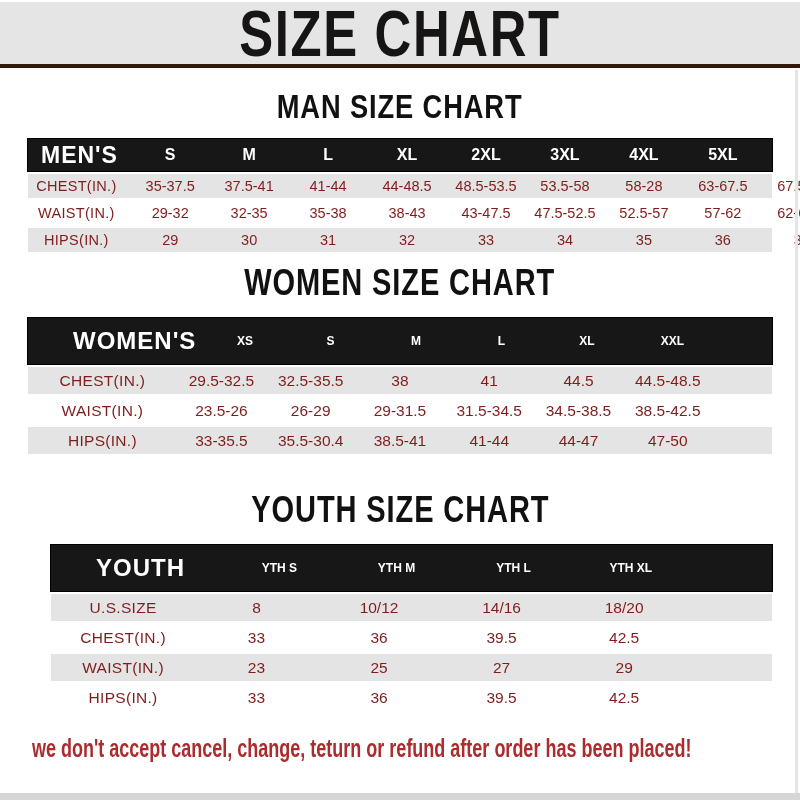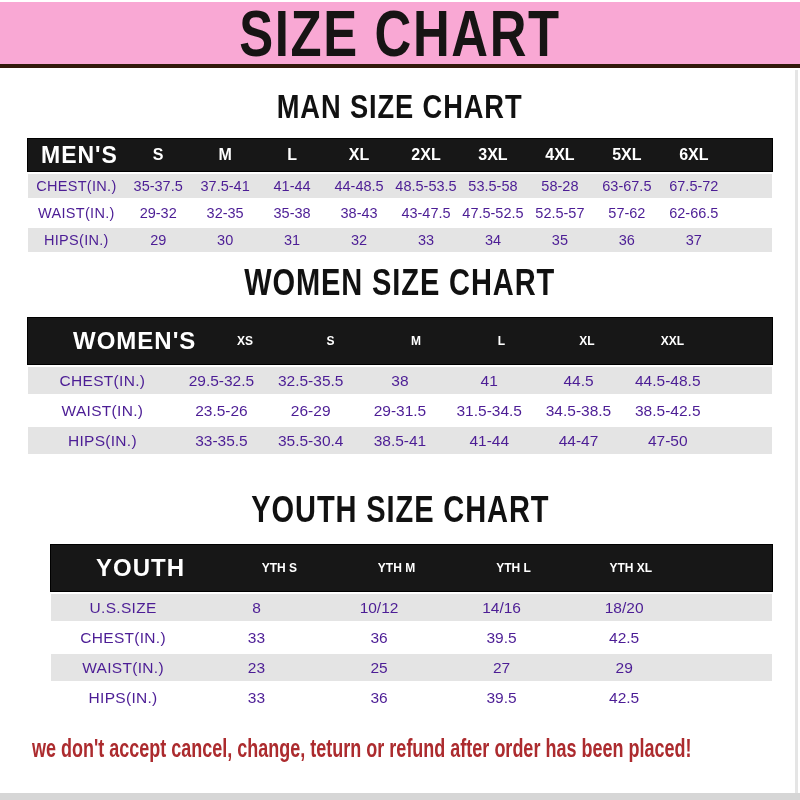--- a/index.html
+++ b/index.html
@@ -3,21 +3,21 @@
 <meta charset="utf-8">
 <style>
   html,body { margin:0; padding:0; background:#ffffff; }
   .page {
     position:relative; width:800px; height:800px; overflow:hidden;
     background:#ffffff; font-family:"Liberation Sans", sans-serif;
   }
 
   
   .banner {
-    margin-top:2px; height:62px; background:#f9a8d4;
+    margin-top:2px; height:62px; background:#e5e5e5;
     border-bottom:4px solid #33180a;
     display:flex; align-items:center; justify-content:center;
   }
   .banner-title {
     display:inline-block; font-size:62px; font-weight:800; color:#171414;
     letter-spacing:2px; transform:scale(0.82,1.05); white-space:nowrap;
   }
 
   
   .section-heading { text-align:center; color:#111; margin:0; }
@@ -25,39 +25,39 @@
     display:inline-block; font-weight:800; letter-spacing:1px;
     transform:scale(0.88,1.1); white-space:nowrap;
   }
   .sec-0 .section-heading { margin:24px 0 17px; font-size:31px; line-height:30px; }
   .sec-1 .section-heading { margin:14px 0 19px; font-size:33px; line-height:33px; }
   .sec-2 .section-heading { margin:39px 16px 19px; font-size:33px; line-height:33px; }
 
   
   .table { width:744px; margin:0 auto; }
   .row { display:grid; align-items:center; margin-bottom:3px; }
-  .sec-0 .row { grid-template-columns:13% repeat(9,9%) 1fr; }
+  .sec-0 .row { grid-template-columns:13% repeat(9,9%) 1fr;gap:12px; }
   .sec-1 .row { grid-template-columns:20% repeat(6,12%) 1fr; }
   .sec-2 .row { grid-template-columns:20% repeat(4,17%) 1fr;margin-left:23px; }
 
   .row.head { background:#171717; color:#ffffff; box-shadow:0 0 0 1px #000; }
   .sec-0 .row.head { height:32px; }
   .sec-1 .row.head, .sec-2 .row.head { height:46px;padding-left:32px; }
 
   .cell { text-align:center; white-space:nowrap; overflow:visible; }
   .head-label {
     text-align:left; padding-left:13px; font-weight:800; letter-spacing:1px;
   }
   .sec-0 .head-label { font-size:23px; }
   .sec-1 .head-label, .sec-2 .head-label { font-size:24px; }
   .row.head .col { font-weight:700; }
   .sec-0 .row.head .col { font-size:16px; }
   .sec-1 .row.head .col, .sec-2 .row.head .col { font-size:12px; }
 
-  .row.data { color:#4c1d95; }
+  .row.data { color:#7f1d1d; }
   .sec-0 .row.data { height:24px; font-size:14.5px; }
   .sec-1 .row.data, .sec-2 .row.data { height:27px; font-size:15.5px; }
   .table .row.data:nth-child(even) { background:#E4E4E4; }
   .row.data .label { letter-spacing:0.3px; }
 
   
   .footer { margin-top:19px; padding-left:32px; }
   .footer p { margin:0; line-height:35px; }
   .footer .cond {
     display:inline-block; font-size:25px; font-weight:600; white-space:nowrap;

